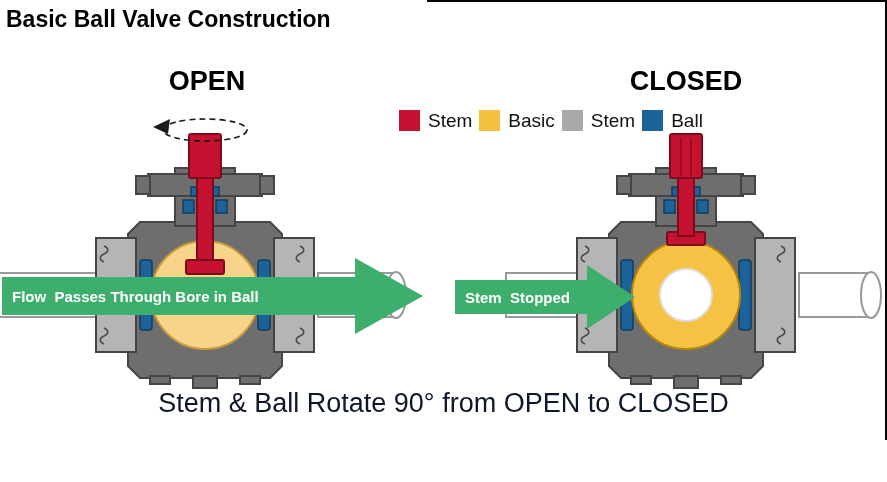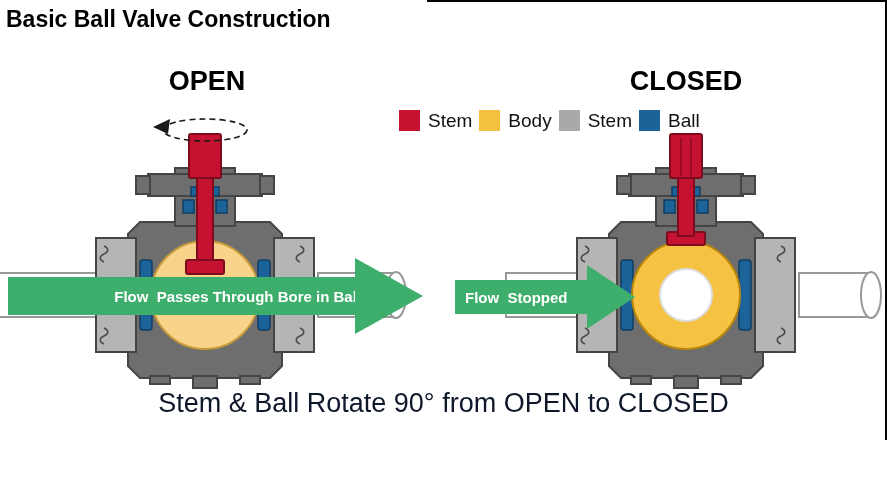--- a/index.html
+++ b/index.html
@@ -10,21 +10,21 @@
   .page-title{position:absolute;left:6px;top:6px;font-size:23px;font-weight:700;color:#000;}
   .valve-label{position:absolute;top:66px;width:180px;text-align:center;font-size:27px;font-weight:700;color:#000;}
   #open-label{left:117px;}
   #closed-label{left:596px;}
   .legend{position:absolute;left:399px;top:110px;display:flex;gap:7px;}
   .legend-row{display:flex;align-items:center;gap:8px;}
   .swatch{width:21px;height:21px;display:inline-block;flex:0 0 auto;}
   .legend-label{font-size:19px;color:#111;line-height:21px;}
   .valve{position:absolute;}
   .arrow-bar{position:absolute;background:#3DAE6C;display:flex;align-items:center;}
-  #flow-open-bar{left:8px;top:277px;width:353px;height:38px;justify-content:flex-end;}
+  #flow-open-bar{left:2px;top:277px;width:353px;height:38px;}
   #flow-closed-bar{left:455px;top:280px;width:132px;height:34px;}
   .arrow-head{position:absolute;width:0;height:0;}
   #flow-open-head{left:355px;top:258px;border-top:38px solid transparent;border-bottom:38px solid transparent;border-left:68px solid #3DAE6C;}
   #flow-closed-head{left:587px;top:265px;border-top:32px solid transparent;border-bottom:32px solid transparent;border-left:48px solid #3DAE6C;}
   .arrow-text{color:#fff;font-weight:700;font-size:15px;padding-left:10px;white-space:pre;}
   .caption{position:absolute;left:0;top:388px;width:887px;text-align:center;font-size:27px;color:#0f172a;}
   .frame{position:absolute;background:#000;}
   #frame-top{left:427px;top:0;width:460px;height:2px;}
   #frame-right{left:885px;top:0;width:2px;height:482px;}
   #frame-bottom{left:0;top:480px;width:887px;height:2px;}
@@ -136,32 +136,32 @@
       <line x1="191" y1="28" x2="191" y2="66" stroke="#8f0b20" stroke-width="1.5"></line>
     </g>
   </svg>
 
   <div class="arrow-bar" id="flow-open-bar" style="background: rgb(61, 174, 108);">
     <span class="arrow-text">Flow  Passes Through Bore in Ball</span>
   </div>
   <div class="arrow-head" id="flow-open-head" style="border-left-color: rgb(61, 174, 108);"></div>
 
   <div class="arrow-bar" id="flow-closed-bar" style="background: rgb(61, 174, 108);">
-    <span class="arrow-text">Flow  Stopped</span>
+    <span class="arrow-text">Stem  Stopped</span>
   </div>
   <div class="arrow-head" id="flow-closed-head" style="border-left-color: rgb(61, 174, 108);"></div>
 
   <div class="legend">
       <div class="legend-row">
         <span class="swatch" style="background: rgb(196, 18, 48);"></span>
         <span class="legend-label">Stem</span>
       </div>
       <div class="legend-row">
         <span class="swatch" style="background: rgb(243, 193, 63);"></span>
-        <span class="legend-label">Body</span>
+        <span class="legend-label">Basic</span>
       </div>
       <div class="legend-row">
         <span class="swatch" style="background: rgb(169, 169, 169);"></span>
         <span class="legend-label">Stem</span>
       </div>
       <div class="legend-row">
         <span class="swatch" style="background: rgb(28, 99, 153);"></span>
         <span class="legend-label">Ball</span>
       </div>
     </div>

